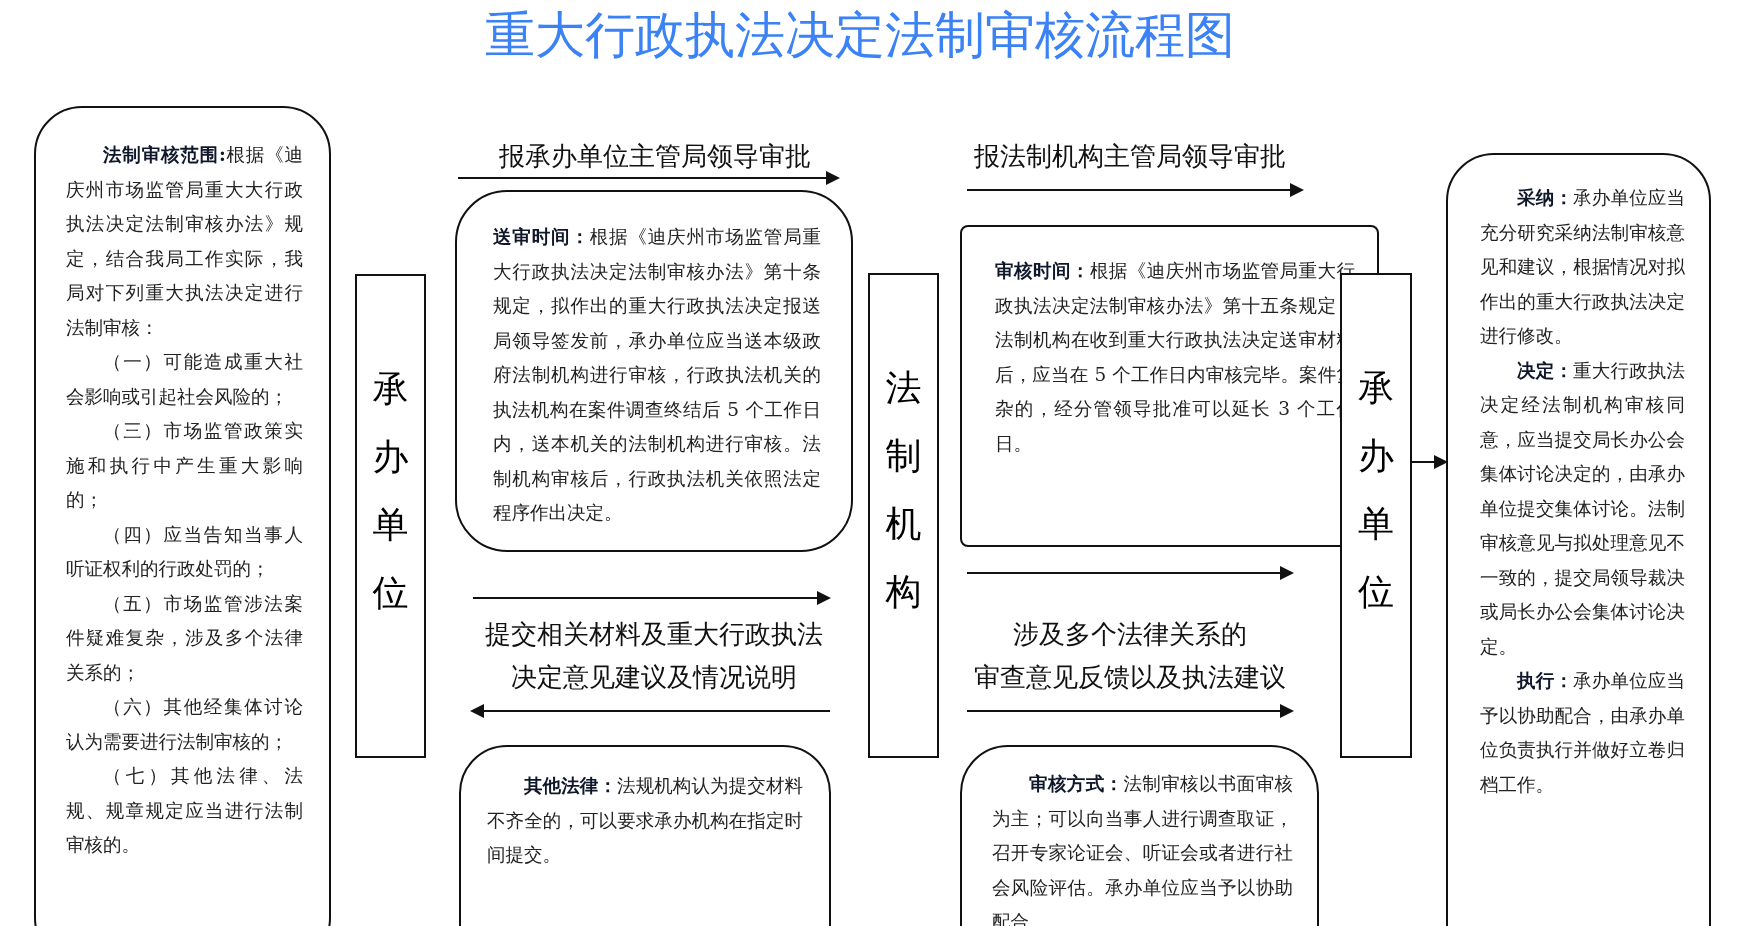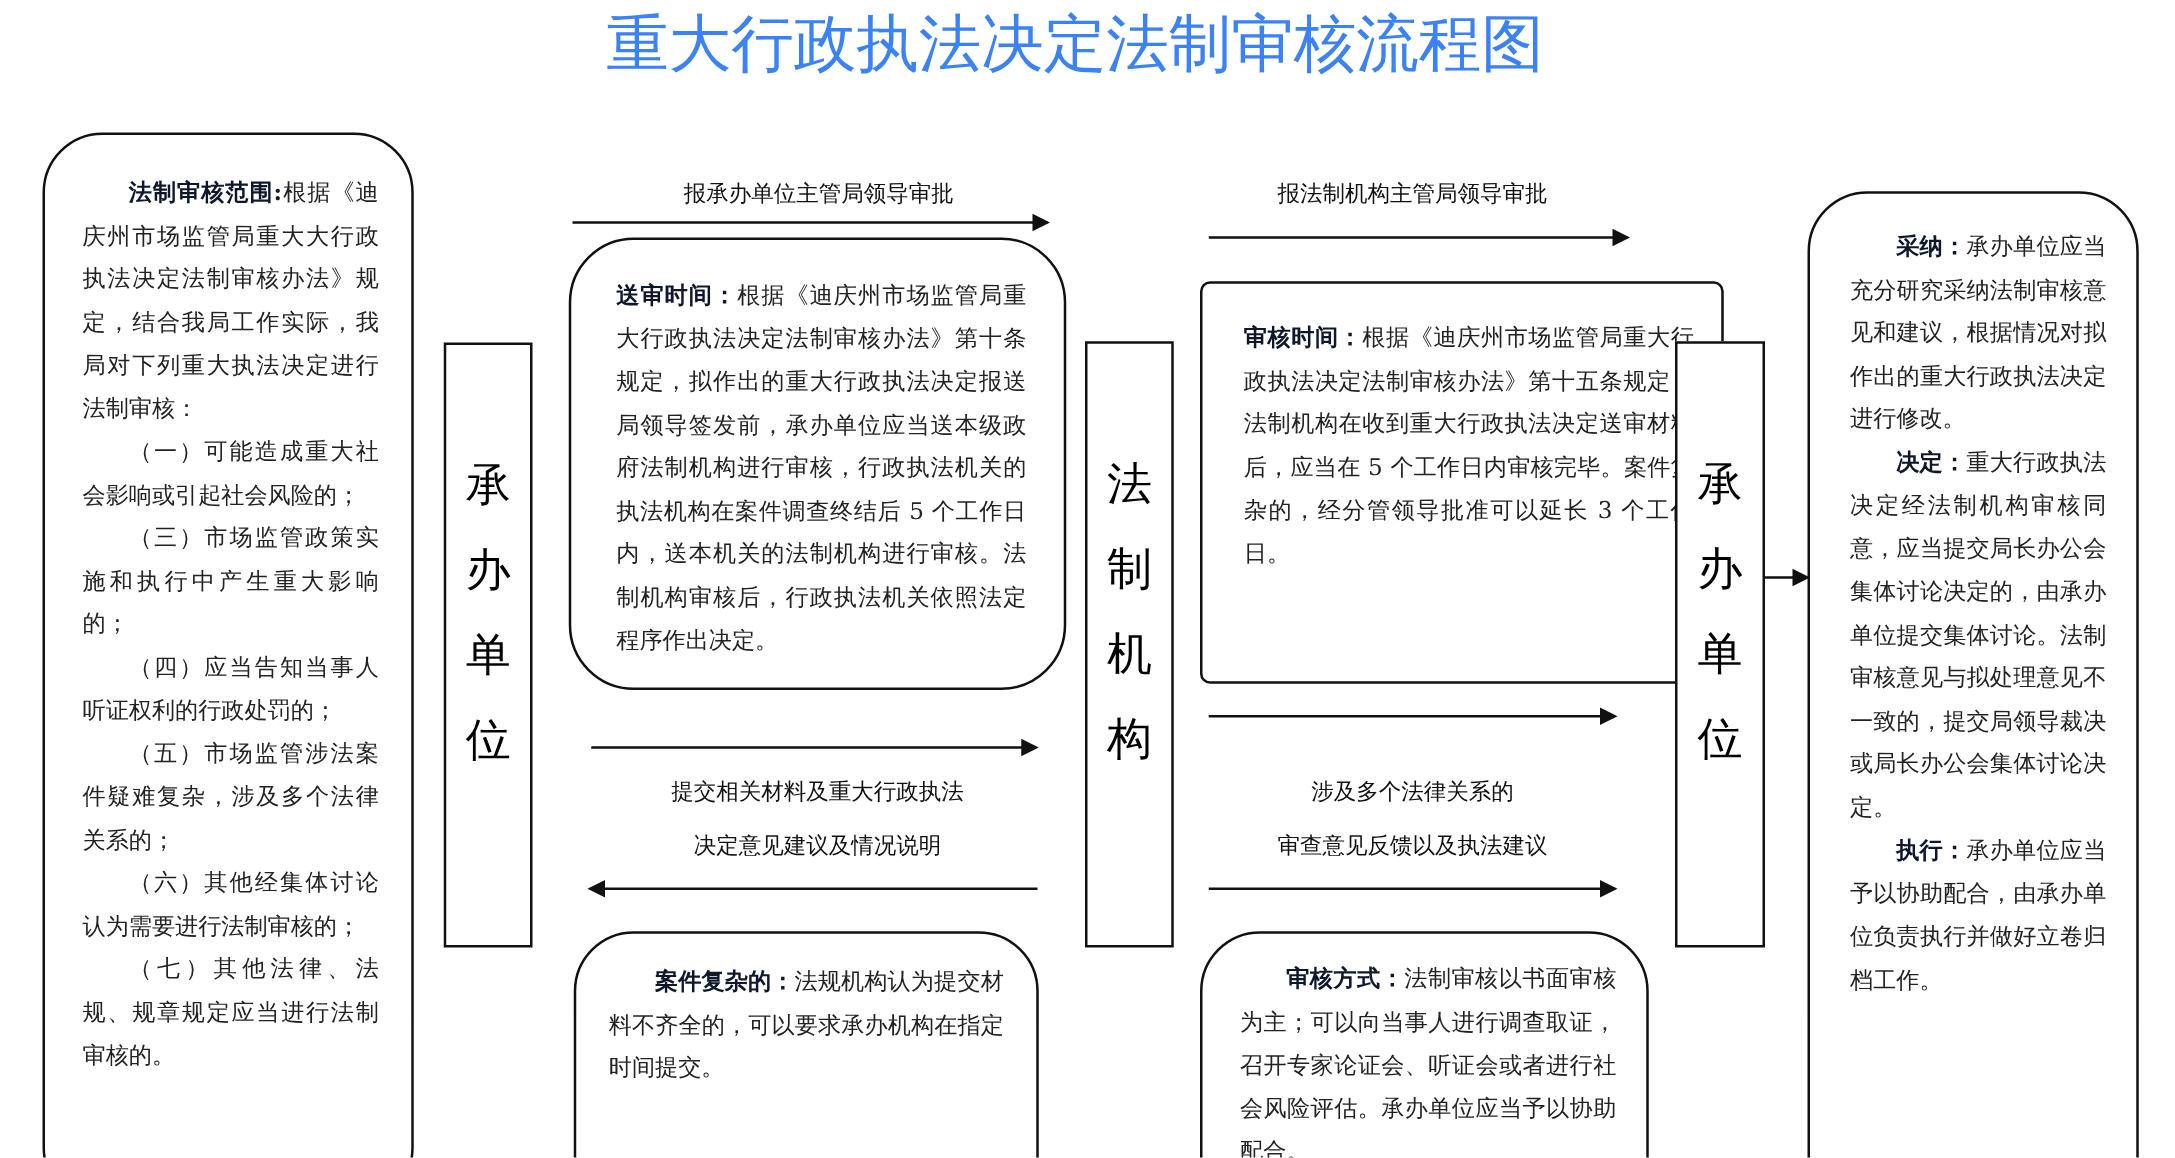--- a/index.html
+++ b/index.html
@@ -8,21 +8,21 @@
   .abs { position: absolute; }
   .title { left: 0; width: 1720px; top: 6px; text-align: center; font-size: 50px; line-height: 58px; color: #3b82f6; letter-spacing: 0px; }
   .rbox { position: absolute; border: 2px solid #111; background: #fff; box-sizing: border-box; }
   .vbox { position: absolute; border: 2.5px solid #111; box-sizing: border-box; background: #fff;
           display: flex; flex-direction: column; align-items: center; justify-content: flex-start; }
   .vchar { font-size: 36px; line-height: 36px; margin-bottom: 32px; color: #000; }
   .txt { font-size: 18.5px; line-height: 34.5px; color: #222; text-align: justify; }
   .txt b { color: #0f172a; }
   .para { text-indent: 2em; margin: 0; }
   .para.noind { text-indent: 0; }
-  .label { position: absolute; font-size: 18px; line-height: 44px; text-align: center; color: #111; white-space: nowrap; }
+  .label { position: absolute; font-size: 26px; line-height: 44px; text-align: center; color: #111; white-space: nowrap; }
   .arrow { position: absolute; height: 2px; background: #111; }
   .arrow.right::after { content: ""; position: absolute; right: -2px; top: -6px; border-left: 14px solid #111; border-top: 7px solid transparent; border-bottom: 7px solid transparent; }
   .arrow.left::before { content: ""; position: absolute; left: -2px; top: -6px; border-right: 14px solid #111; border-top: 7px solid transparent; border-bottom: 7px solid transparent; }
 </style>
 </head>
 <body>
 
 <div class="abs title">重大行政执法决定法制审核流程图</div>
 
 <div class="rbox" style="left:34px; top:106px; width:297px; height:860px; border-radius:48px; padding:30px 26px 0 30px;">
@@ -58,21 +58,21 @@
   </div>
 </div>
 
 <div class="arrow right" style="left:473px; top:597px; width:356px;"></div>
 <div class="label" style="left:455px; width:398px; top:612px;">提交相关材料及重大行政执法</div>
 <div class="label" style="left:455px; width:398px; top:655px;">决定意见建议及情况说明</div>
 <div class="arrow left" style="left:472px; top:710px; width:358px;"></div>
 
 <div class="rbox" style="left:459px; top:745px; width:372px; height:240px; border-radius:48px; padding:22px 26px 0 26px;">
   <div class="txt">
-    <p class="para"><b>案件复杂的：</b><span>法规机构认为提交材料不齐全的，可以要求承办机构在指定时间提交。</span></p>
+    <p class="para"><b>其他法律：</b><span>法规机构认为提交材料不齐全的，可以要求承办机构在指定时间提交。</span></p>
   </div>
 </div>
 
 <div class="vbox" style="left:868px; top:273px; width:71px; height:485px; padding-top:95px;">
   <div style="width:40px; display:flex; flex-direction:column; align-items:center;">
 
   <span class="vchar">法</span>
       <span class="vchar">制</span>
       <span class="vchar">机</span>
       <span class="vchar">构</span>

